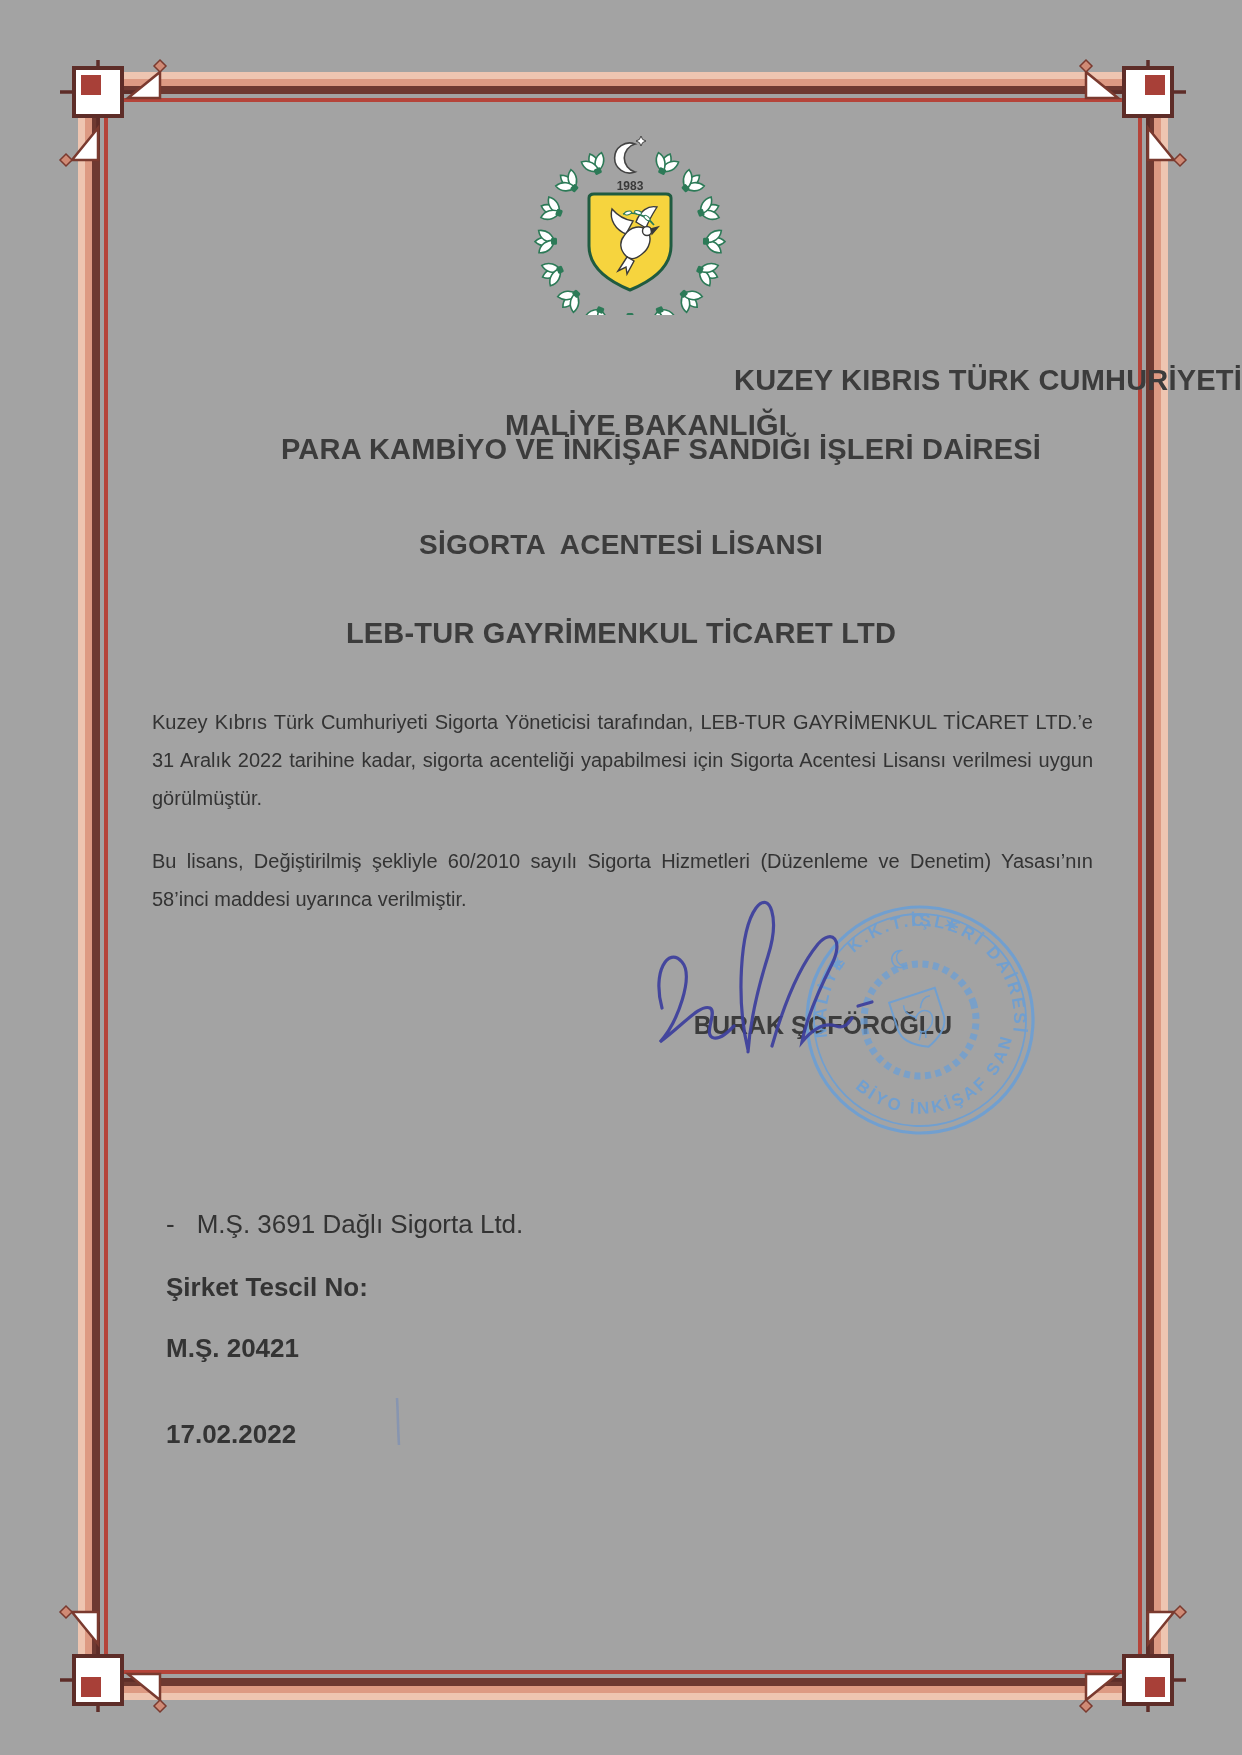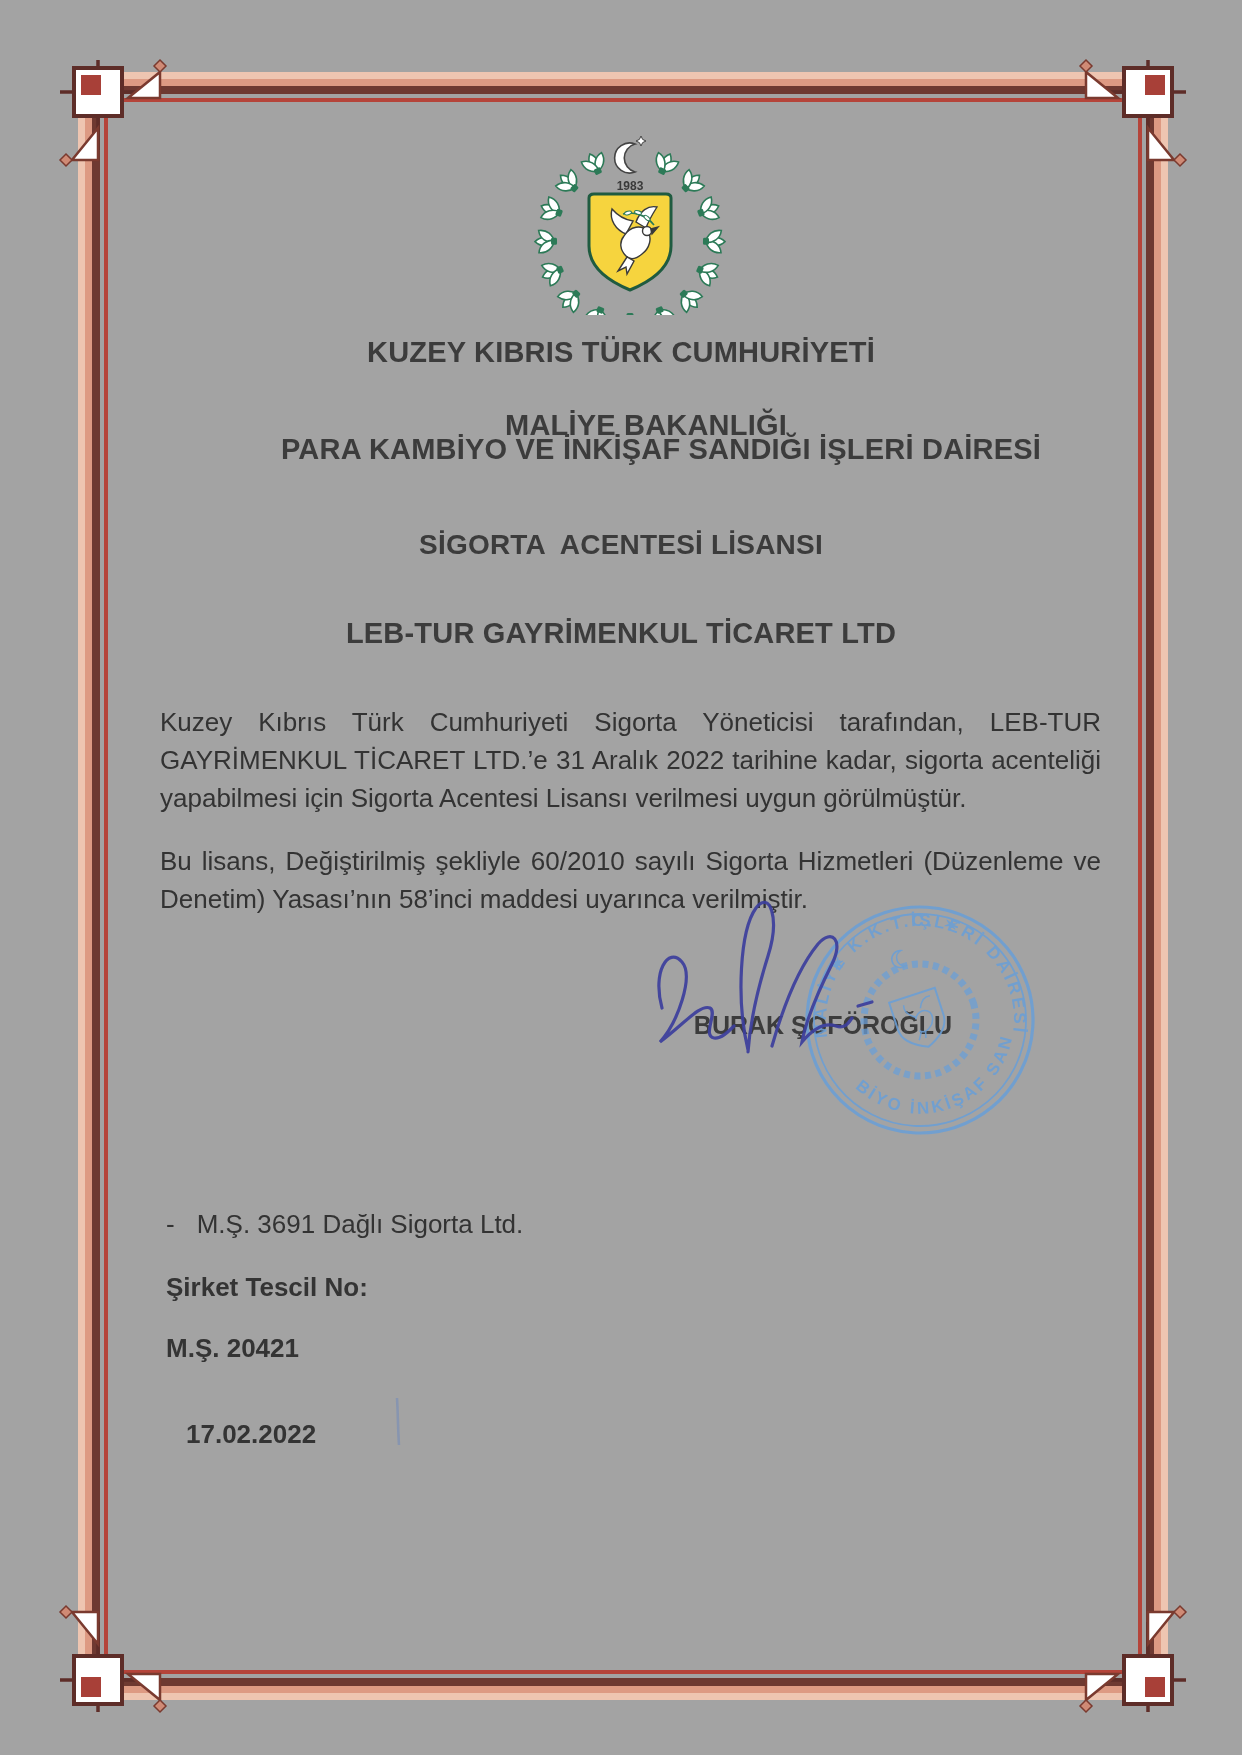--- a/index.html
+++ b/index.html
@@ -4,21 +4,21 @@
 <style>
   html,body{margin:0;padding:0;background:#e9e9e9;}
   #page{
     position:relative;width:1242px;height:1755px;background:#a3a3a3;
     font-family:"Liberation Sans",sans-serif;color:#3a3a3a;overflow:hidden;
     margin:0 auto;
   }
   .abs{position:absolute;}
   .hdr{left:0;width:1242px;text-align:center;font-weight:bold;font-size:29px;color:#3c3c3c;letter-spacing:.2px;}
   .doc-title{white-space:pre;}
-  .para{left:152px;width:941px;font-size:26px;line-height:38px;text-align:justify;color:#333;margin-left:8px;}
+  .para{left:152px;width:941px;font-size:20px;line-height:38px;text-align:justify;color:#333;}
   .sig-block{left:623px;width:400px;text-align:center;font-weight:bold;font-size:25px;line-height:34px;color:#3c3c3c;}
   .detail{left:166px;font-size:26px;color:#333;}
   .detail.b{font-weight:bold;color:#343434;}
   .company-row{display:flex;gap:22px;align-items:baseline;}
   svg{display:block;}
   .stamp-svg{opacity:.88;}
 </style>
 </head>
 <body>
 
@@ -107,21 +107,21 @@
         <circle cx="17" cy="-9" r="4.5"></circle>
         <path d="M 21,-11 L 28,-13 L 22,-6 Z" fill="#3a3a3a"></path>
       </g>
       <path d="M 24,-15 C 16,-25 4,-29 -7,-26" stroke="#2c7a57" stroke-width="1.6" fill="none"></path>
       <ellipse cx="-2" cy="-27" rx="3.6" ry="1.7" fill="#fff" stroke="#2c7a57" transform="rotate(-15 -2 -27)"></ellipse>
       <ellipse cx="8" cy="-27.5" rx="3.6" ry="1.7" fill="#fff" stroke="#2c7a57" transform="rotate(15 8 -27.5)"></ellipse>
       <ellipse cx="17" cy="-22" rx="3.6" ry="1.7" fill="#fff" stroke="#2c7a57" transform="rotate(40 17 -22)"></ellipse>
     </g>
   </svg>
 
-  <div class="abs hdr" style="top:336px;">KUZEY KIBRIS TÜRK CUMHURİYETİ</div>
+  <div class="abs hdr" style="top:364px;text-align:right;">KUZEY KIBRIS TÜRK CUMHURİYETİ</div>
   <div class="abs hdr" style="top:409px;margin-left:25px;">MALİYE BAKANLIĞI</div>
   <div class="abs hdr" style="top:433px;margin-left:40px;">PARA KAMBİYO VE İNKİŞAF SANDIĞI İŞLERİ DAİRESİ</div>
 
   <div class="abs hdr doc-title" style="top:529px;font-size:28px;">SİGORTA  ACENTESİ LİSANSI</div>
   <div class="abs hdr" style="top:617px;font-size:29px;">LEB-TUR GAYRİMENKUL TİCARET LTD</div>
 
   <div class="abs para" style="top:703px;">Kuzey Kıbrıs Türk Cumhuriyeti Sigorta Yöneticisi  tarafından, LEB-TUR GAYRİMENKUL TİCARET LTD.’e 31 Aralık 2022 tarihine kadar, sigorta acenteliği  yapabilmesi için Sigorta Acentesi Lisansı verilmesi uygun görülmüştür.</div>
   <div class="abs para" style="top:842px;">Bu lisans, Değiştirilmiş şekliyle 60/2010 sayılı Sigorta Hizmetleri (Düzenleme ve Denetim) Yasası’nın 58’inci maddesi uyarınca verilmiştir.</div>
 
   <div class="abs sig-block" style="top:1008px;">
@@ -161,15 +161,15 @@
 
   <div class="abs detail company-row" style="top:1209px;">
     <span>-</span>
     <span>M.Ş. 3691 Dağlı Sigorta Ltd.</span>
   </div>
 
   <div class="abs detail b" style="top:1272px;">Şirket Tescil No:</div>
   <div class="abs detail b" style="top:1333px;">M.Ş. 20421</div>
 
 
-  <div class="abs detail b" style="top:1419px;margin-left:20px;">17.02.2022</div>
+  <div class="abs detail b" style="top:1419px;">17.02.2022</div>
 
 </div>
 
 </body></html>

